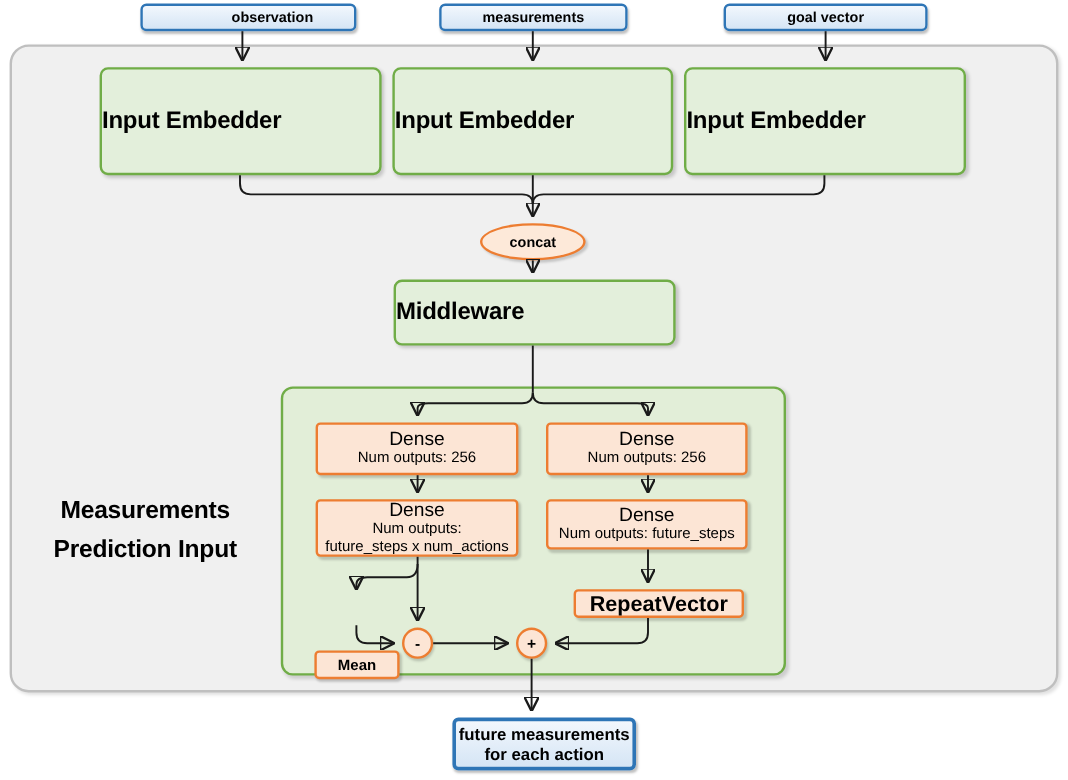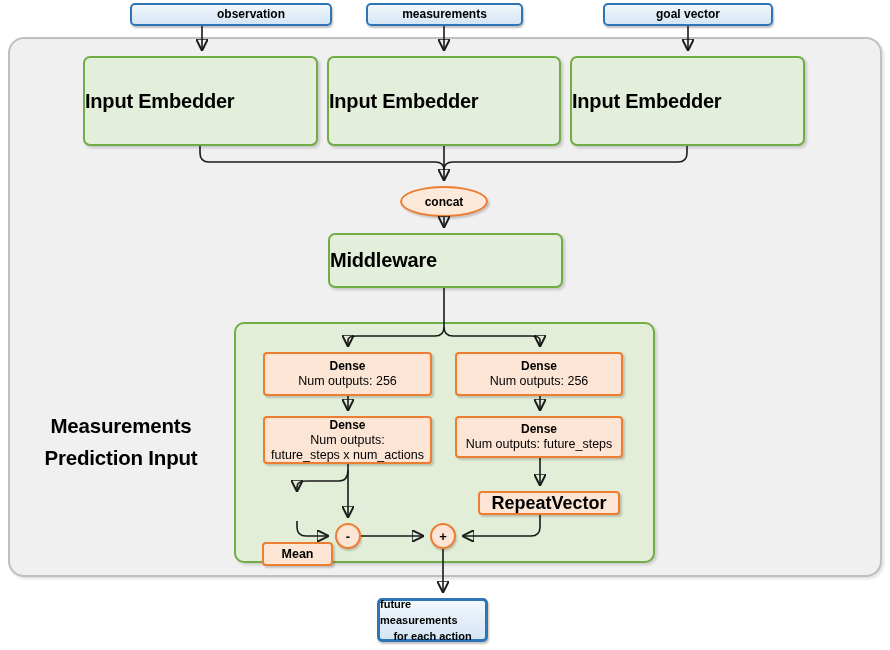--- a/index.html
+++ b/index.html
@@ -36,30 +36,30 @@
 
   
   .blue-box{
     background:linear-gradient(#f2f7fd,#d5e5f5);
     border:2.5px solid #2e75b6;border-radius:5px;
     display:flex;flex-direction:column;align-items:center;justify-content:center;
     font-weight:bold;font-size:12px;line-height:15px;
     box-shadow:1px 2px 2px rgba(0,0,0,0.25);
   }
   .input-box{top:3px;height:23px;}
-  .output-box{left:377px;top:598px;width:111px;height:44px;border-width:3px;font-size:11px;line-height:16px;}
+  .output-box{left:377px;top:598px;width:153px;height:44px;border-width:3px;font-size:14px;line-height:16px;}
 
   
   .orange-box{
     background:#fce5d5;border:2.5px solid #ed7d31;border-radius:4px;
     display:flex;flex-direction:column;align-items:center;justify-content:center;
     font-size:12.5px;line-height:15px;
     box-shadow:2px 2px 2px rgba(0,0,0,0.18);
   }
-  .orange-box .t{font-weight:bold;font-size:12px;}
+  .orange-box .t{font-weight:normal;font-size:16px;}
   .orange-ellipse{
     left:400px;top:186px;width:88px;height:31px;
     background:#fde9d9;border:2.5px solid #ed7d31;border-radius:50%;
     display:flex;align-items:center;justify-content:center;
     font-weight:bold;font-size:12px;
     box-shadow:2px 2px 2px rgba(0,0,0,0.18);
   }
   .op-circle{
     width:26px;height:26px;border-radius:50%;
     background:#fce5d5;border:2.5px solid #ed7d31;
@@ -85,21 +85,21 @@
   #wires{position:absolute;left:0;top:0;width:890px;height:650px;pointer-events:none;}
   #wires path{fill:none;stroke:#1a1a1a;stroke-width:1.6px;}
 </style>
 </head>
 <body>
 
 <div id="stage">
 
   <div class="abs outer-frame"></div>
 
-  <div class="abs blue-box input-box" style="left:130px;width:202px;padding-left:40px;">
+  <div class="abs blue-box input-box" style="left:117px;width:180px;padding-left:40px;">
     <span>observation</span>
   </div>
   <div class="abs blue-box input-box" style="left:366px;width:157px;">
     <span>measurements</span>
   </div>
   <div class="abs blue-box input-box" style="left:603px;width:170px;">
     <span>goal vector</span>
   </div>
 
   <div class="abs green-box embedder" style="left:83px;">

